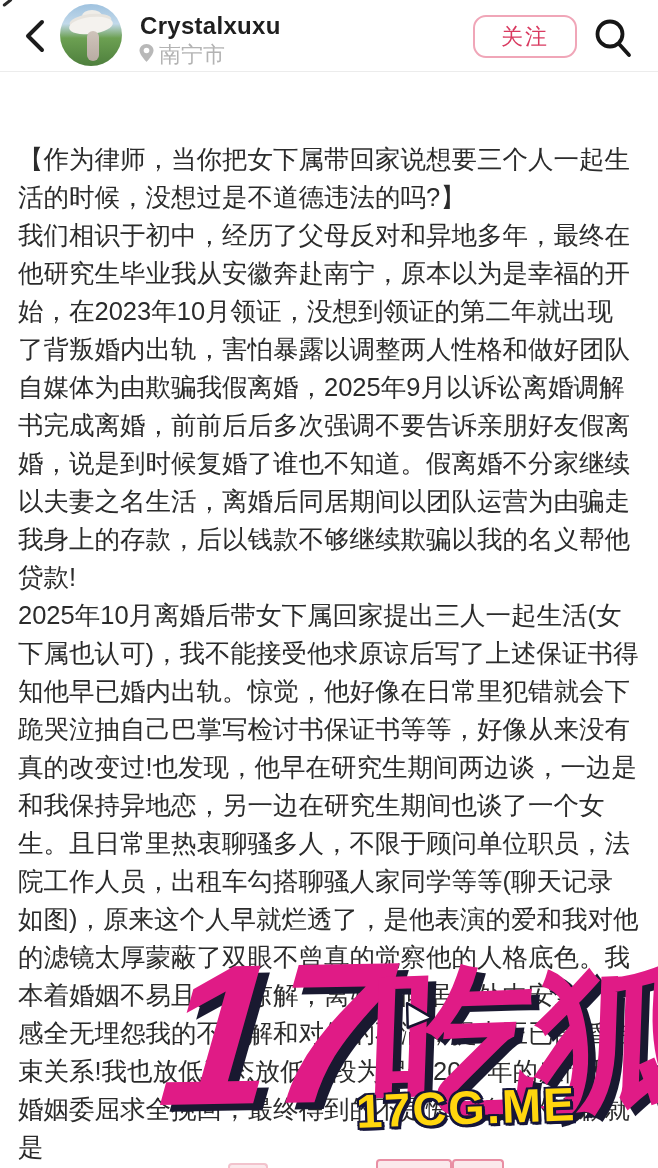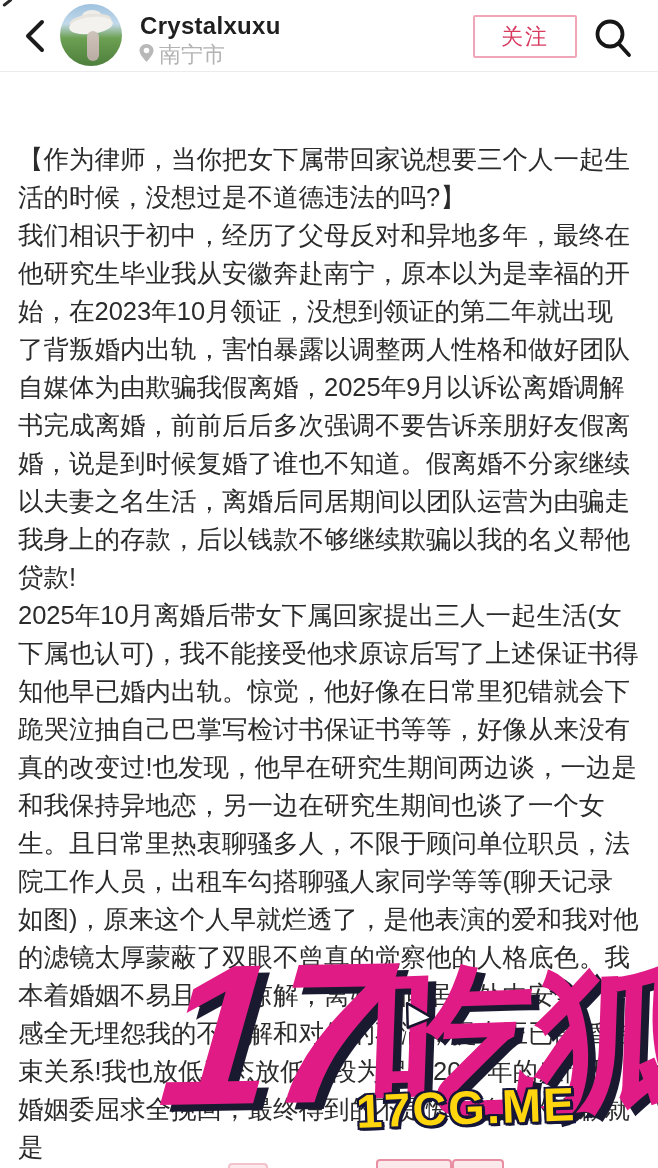--- a/index.html
+++ b/index.html
@@ -20,21 +20,21 @@
     background:linear-gradient(180deg,#9fc2df 0%,#c2d9ea 32%,#6ca052 55%,#4e7f3d 100%);
   }
   .avatar .hat{ position:absolute; left:9px; top:13px; width:44px; height:17px; background:#f4f2ee; border-radius:50%; transform:rotate(-7deg); box-shadow:0 -4px 0 -1px #e7e4de; }
   .avatar .hat-crown{ position:absolute; left:22px; top:6px; width:20px; height:12px; background:#efede8; border-radius:50% 50% 40% 40%; }
   .avatar .braid{ position:absolute; left:27px; top:27px; width:12px; height:30px; background:linear-gradient(180deg,#cfc4bb,#b9aca3); border-radius:6px; }
   .username{ position:absolute; left:140px; top:12px; font-size:24px; font-weight:600; color:#1f1f1f; letter-spacing:.3px; }
   .location-row{ position:absolute; left:138px; top:40px; display:flex; align-items:center; gap:4px; }
   .location-text{ font-size:22px; color:#b3b3b3; }
   .follow-btn{
     position:absolute; left:473px; top:15px; width:104px; height:43px;
-    background:#fff; border:2px solid #f0a6b8; border-radius:2px;
+    background:#fff; border:2px solid #f0a6b8; border-radius:13px;
     color:#d93a60; font-size:22px; font-weight:500; letter-spacing:2px;
     display:flex; align-items:center; justify-content:center; cursor:pointer;
     font-family:inherit;
   }
   .search-btn{ position:absolute; left:592px; top:16px; width:44px; height:44px; cursor:pointer; }
   
   .post-title{
     position:absolute; left:20px; top:86px; width:620px;
     font-size:28.5px; line-height:36px; font-weight:700; color:#101010;
   }

